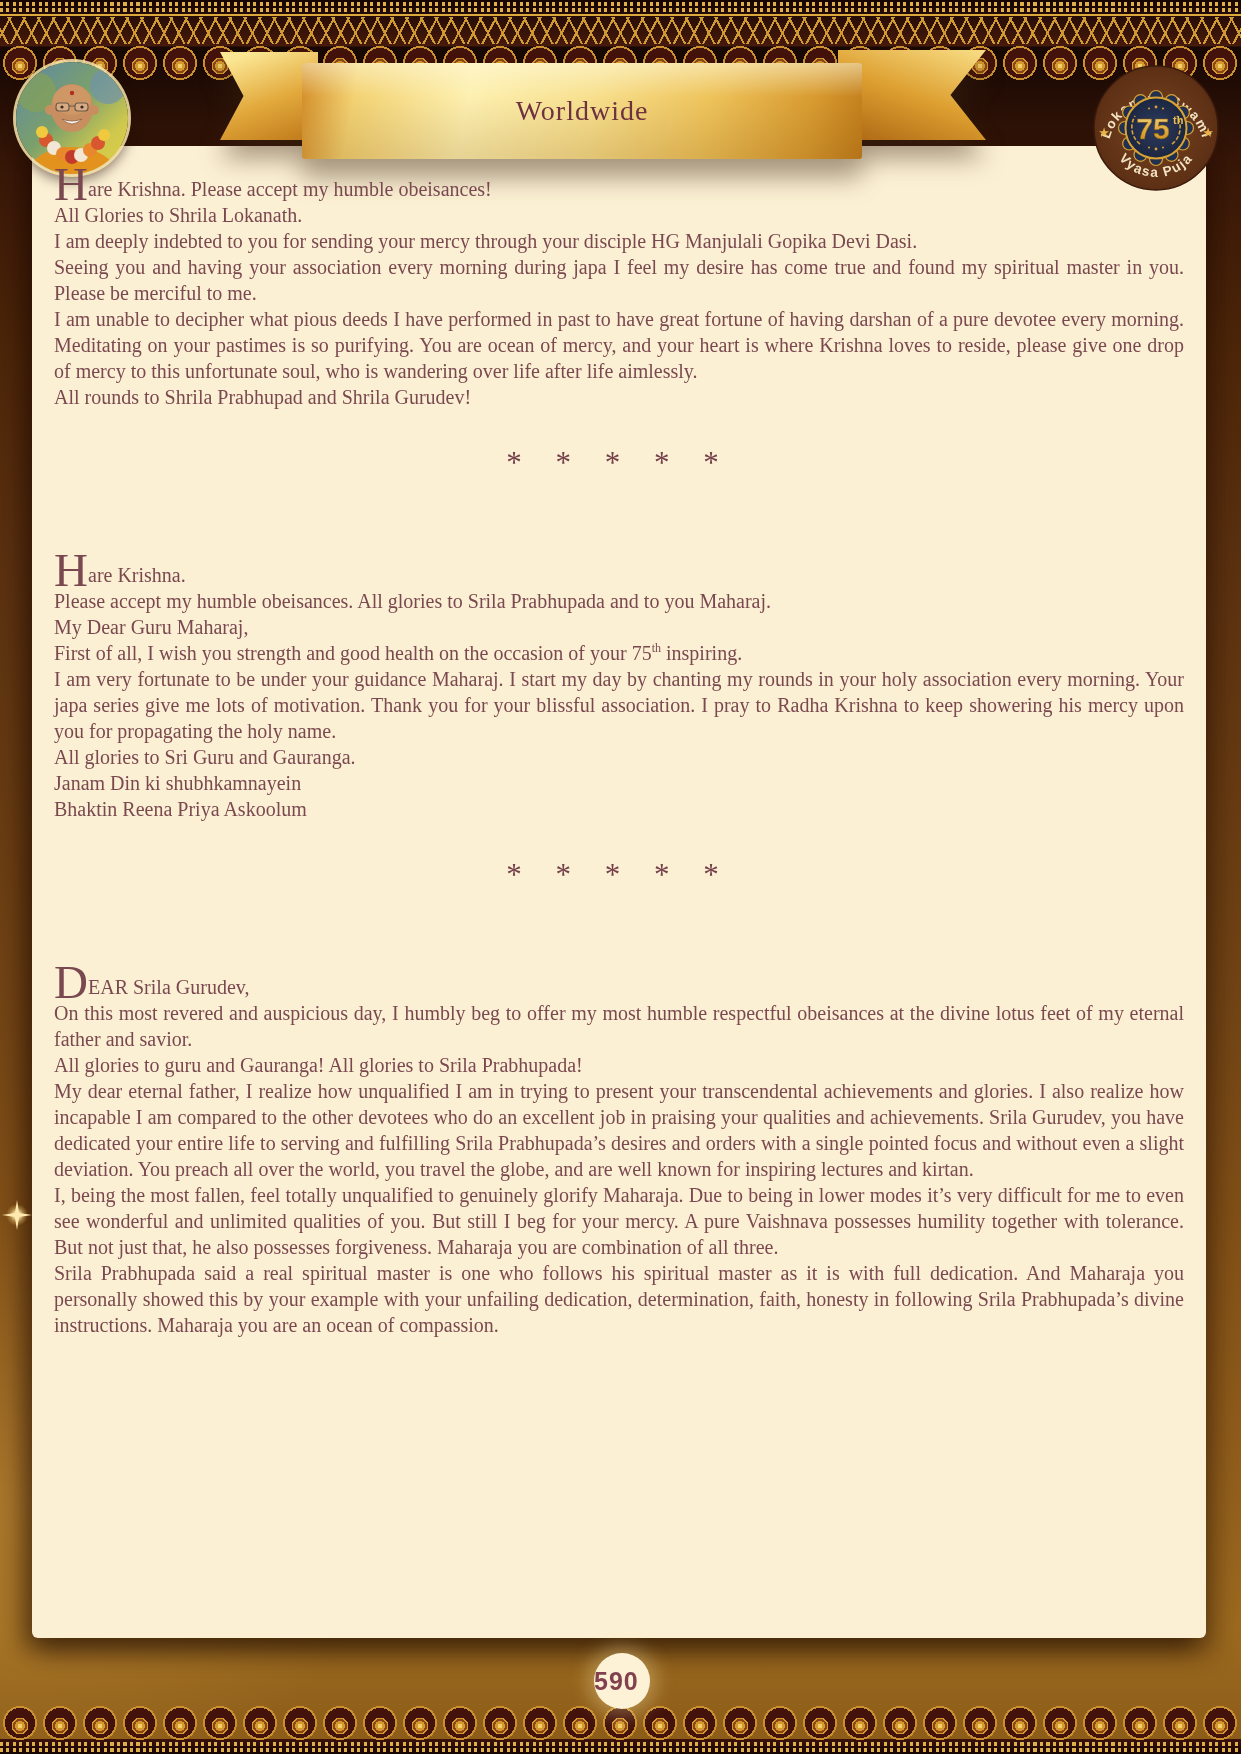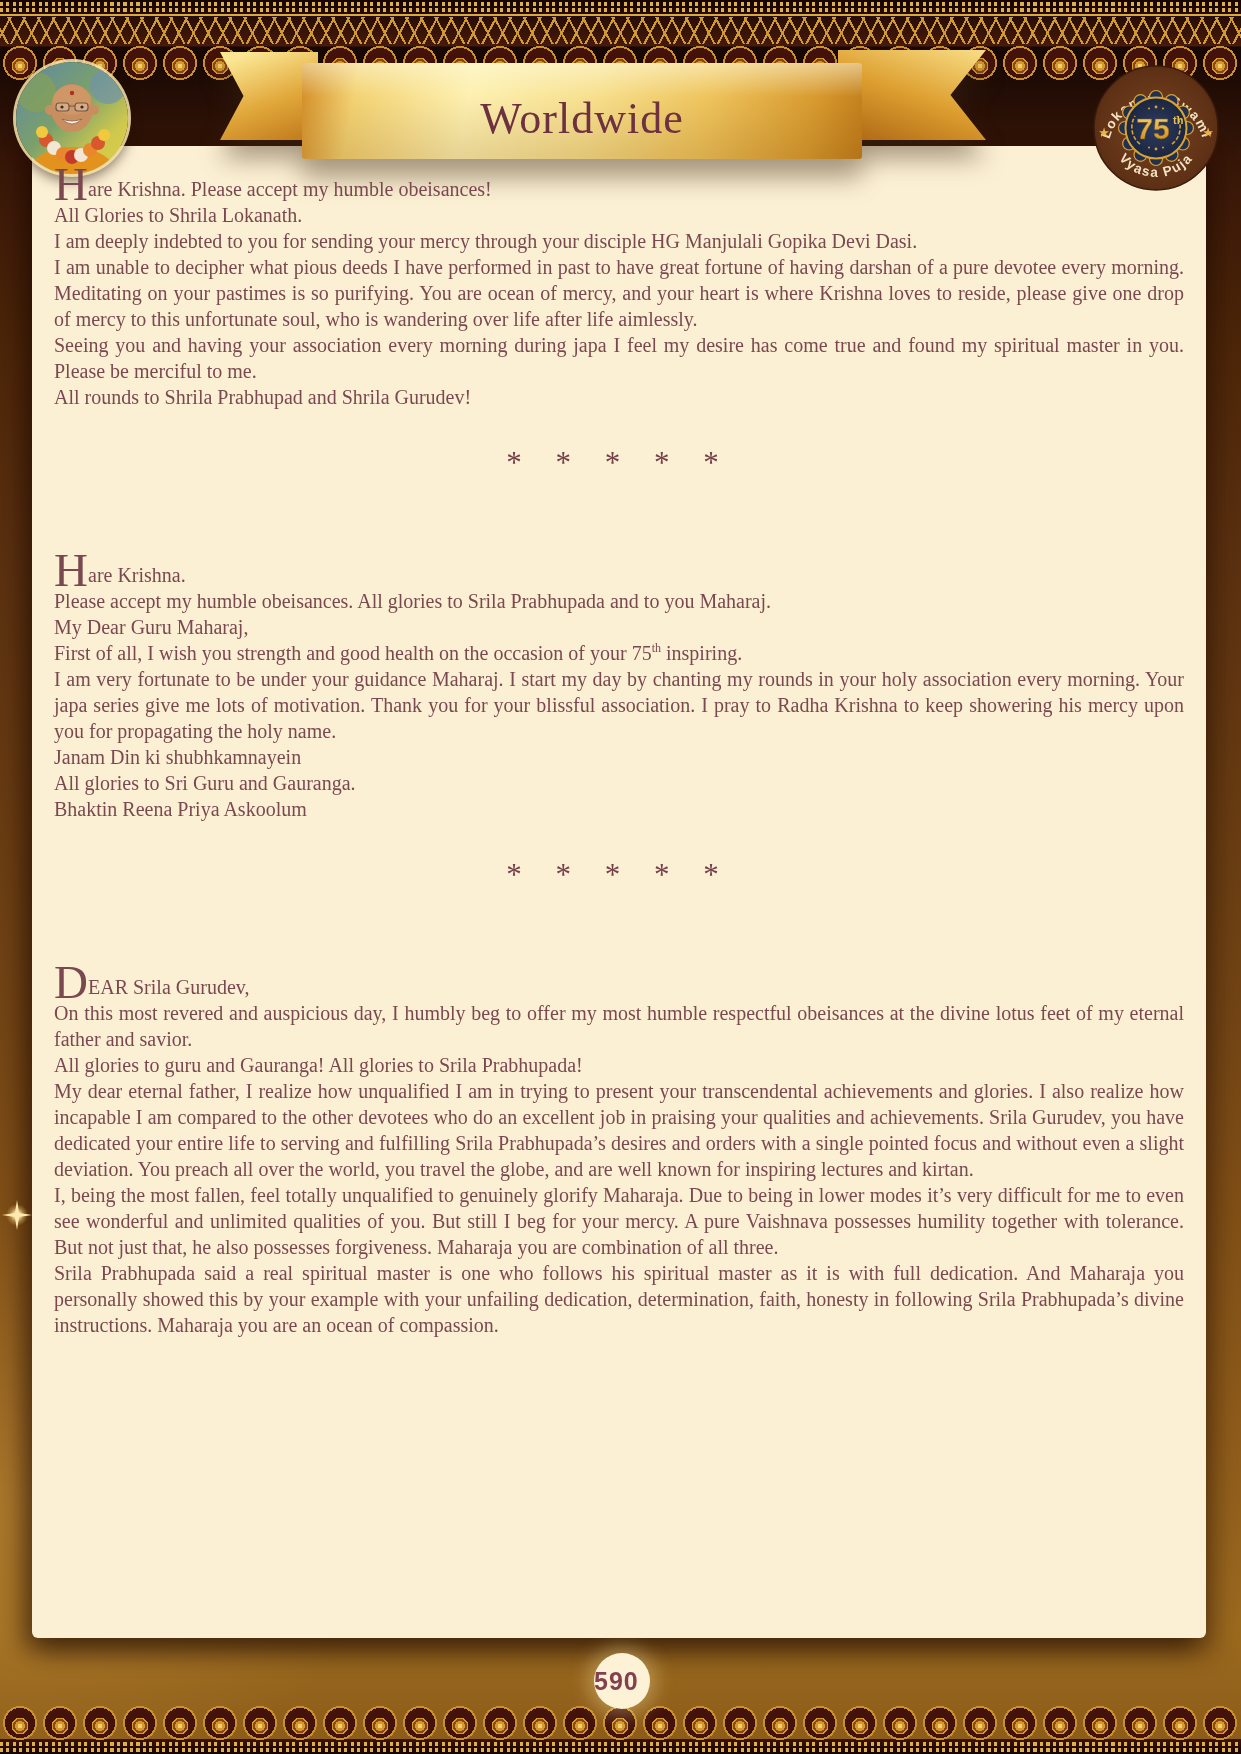--- a/index.html
+++ b/index.html
@@ -53,21 +53,21 @@
     background:linear-gradient(160deg,#fbe693 10%,#e2a93c 55%,#c27c1c 95%);
     clip-path:polygon(100% 0,100% 100%,0 100%,24% 50%,0 0);}
   .flap-right{left:838px;top:50px;width:148px;height:90px;
     background:linear-gradient(200deg,#f6d87e 5%,#dd9f30 50%,#b06a15 95%);
     clip-path:polygon(0 0,100% 0,76% 50%,100% 100%,0 100%);}
   .band{position:absolute;left:302px;top:63px;width:560px;height:96px;
     background:
       linear-gradient(180deg,rgba(255,250,220,.55),rgba(255,255,255,0) 35%,rgba(120,70,10,.16) 95%),
       linear-gradient(100deg,#d28a24 0%,#f3d273 10%,#fdf0b0 30%,#f7df8d 52%,#eec35b 72%,#d89b30 90%,#c07c1a 100%);
     border-radius:3px;}
-  .band h1{margin:8px;text-align:center;line-height:96px;font-size:44px;font-weight:500;
+  .band h1{margin:0;text-align:center;line-height:96px;font-size:28px;font-weight:500;
     color:#6d3140;letter-spacing:1px;font-family:"Liberation Serif","DejaVu Serif",serif;}
   
   .photo{position:absolute;left:16px;top:62px;width:112px;height:112px;border-radius:50%;overflow:hidden;
     box-shadow:0 0 0 3px rgba(250,230,170,.85),0 6px 14px rgba(30,10,5,.6);}
   .badge{position:absolute;left:1092px;top:64px;width:128px;height:128px;}
   
   .content{position:absolute;left:54px;top:176px;width:1130px;color:#7a4950;
     font-size:20px;line-height:26px;}
   .content p{margin:0;}
   .para{margin-top:20px;}
@@ -204,37 +204,37 @@
 </div>
 
 <section class="content">
 
   <div class="letter">
     <p class="line"><span class="dropcap">
           <i>H</i>
         </span><span>are Krishna. Please accept my humble obeisances!</span></p>
     <p class="para">All Glories to Shrila Lokanath.</p>
     <p class="para">I am deeply indebted to you for sending your mercy through your disciple HG Manjulali Gopika Devi Dasi.</p>
+    <p class="para just">Seeing you and having your association every morning during japa I feel my desire has come true and found my spiritual master in you. Please be merciful to me.</p>
     <p class="para just">I am unable to decipher what pious deeds I have performed in past to have great fortune of having darshan of a pure devotee every morning. Meditating on your pastimes is so purifying. You are ocean of mercy, and your heart is where Krishna loves to reside, please give one drop of mercy to this unfortunate soul, who is wandering over life after life aimlessly.</p>
-    <p class="para just">Seeing you and having your association every morning during japa I feel my desire has come true and found my spiritual master in you. Please be merciful to me.</p>
     <p class="para">All rounds to Shrila Prabhupad and Shrila Gurudev!</p>
   </div>
 
   <div class="separator">* * * * *</div>
 
   <div class="letter">
     <p class="line"><span class="dropcap">
           <i>H</i>
         </span><span>are Krishna.</span></p>
     <p class="line">Please accept my humble obeisances. All glories to Srila Prabhupada and to you Maharaj.</p>
     <p class="line">My Dear Guru Maharaj,</p>
     <p class="line"><span>First of all, I wish you strength and good health on the occasion of your 75</span><sup>th</sup><span> inspiring.</span></p>
     <p class="line just">I am very fortunate to be under your guidance Maharaj. I start my day by chanting my rounds in your holy association every morning. Your japa series give me lots of motivation. Thank you for your blissful association. I pray to Radha Krishna to keep showering his mercy upon you for propagating the holy name.</p>
+    <p class="line">All glories to Sri Guru and Gauranga.</p>
     <p class="line">Janam Din ki shubhkamnayein</p>
-    <p class="line">All glories to Sri Guru and Gauranga.</p>
     <p class="line">Bhaktin Reena Priya Askoolum</p>
   </div>
 
   <div class="separator">* * * * *</div>
 
   <div class="letter letter3">
     <p class="line"><span class="dropcap">
           <i>D</i>
         </span><span>EAR Srila Gurudev,</span></p>
     <p class="para just">On this most revered and auspicious day, I humbly beg to offer my most humble respectful obeisances at the divine lotus feet of my eternal father and savior.</p>

